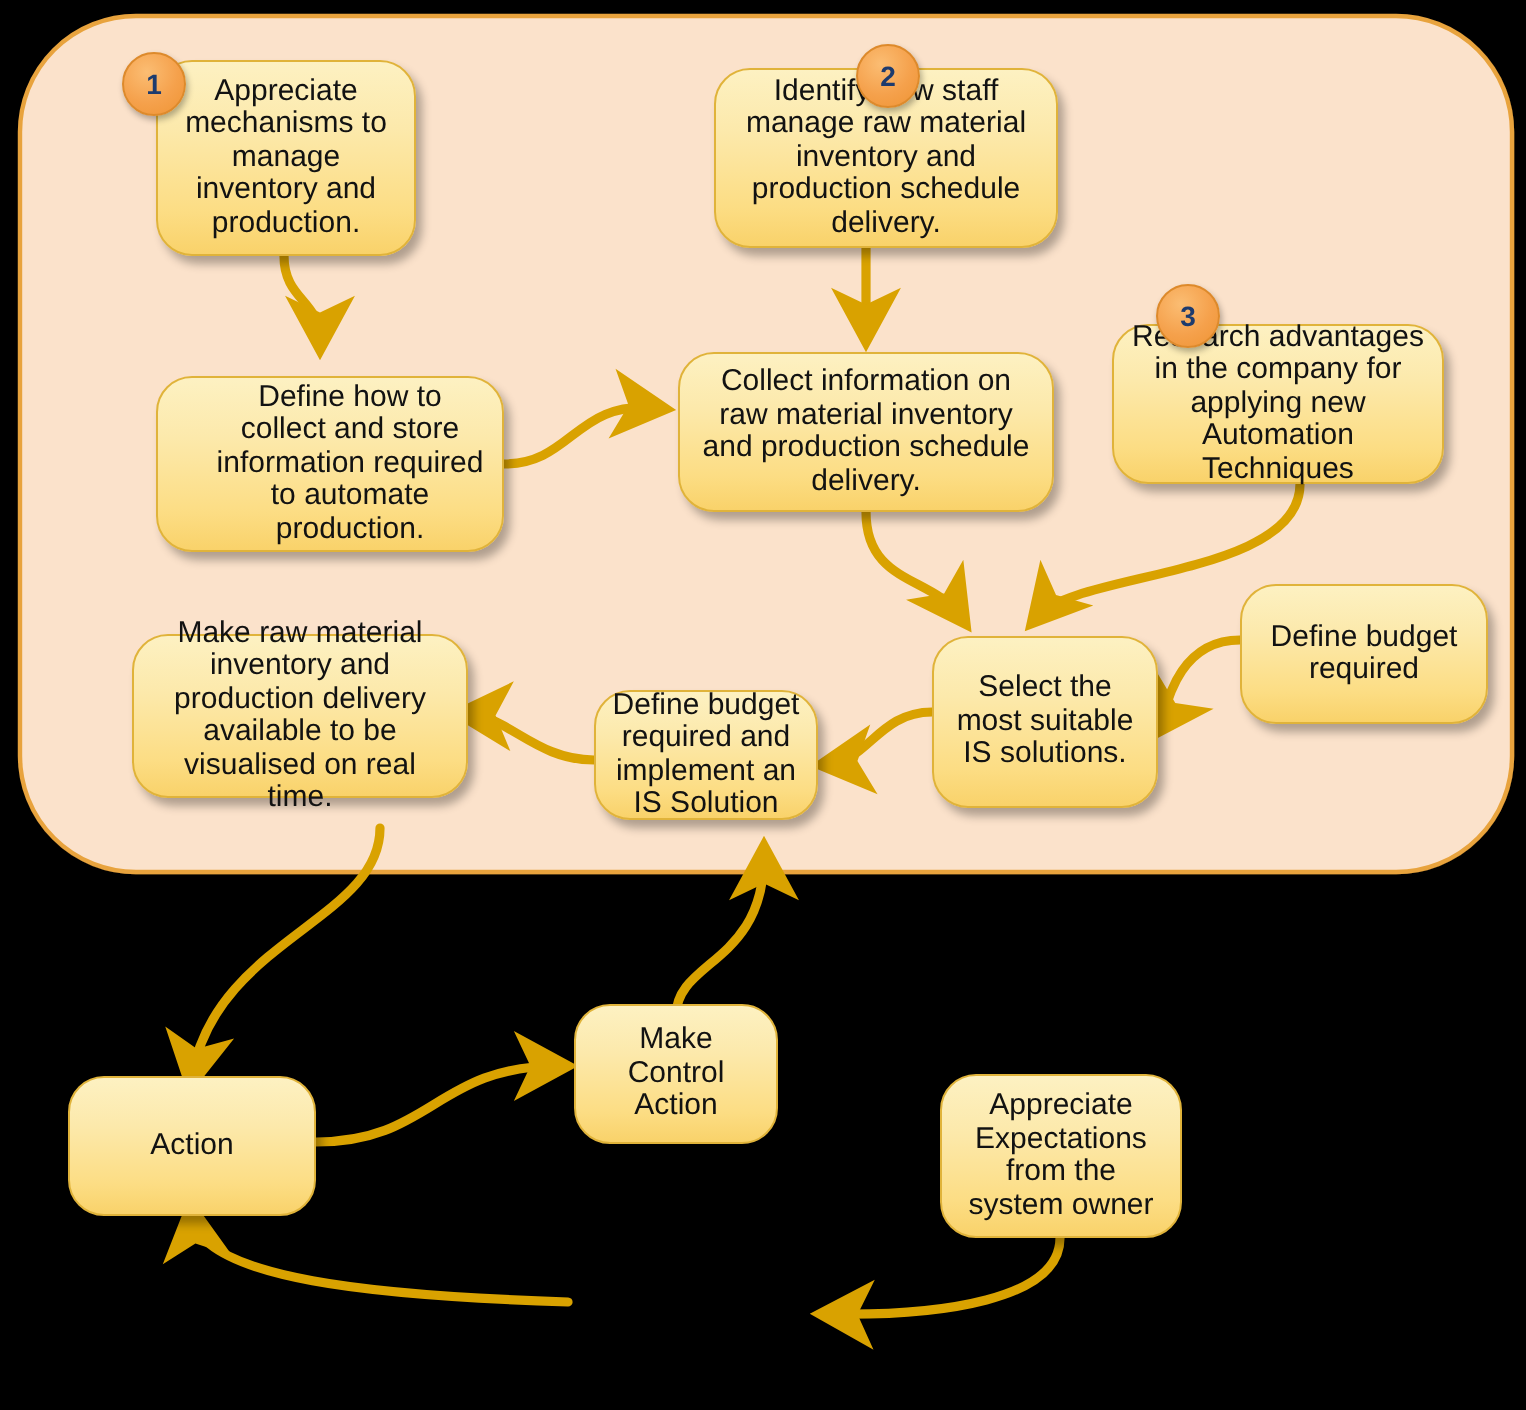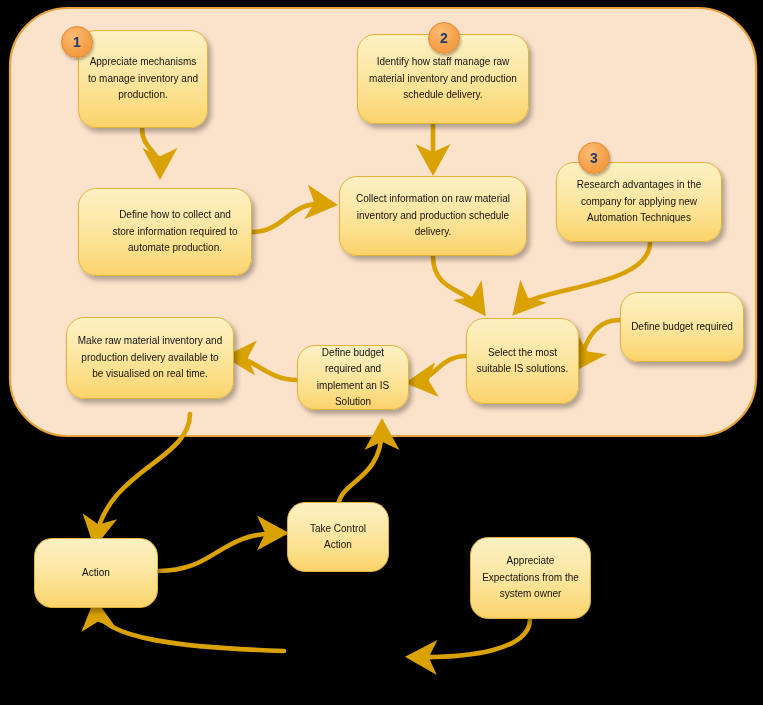--- a/index.html
+++ b/index.html
@@ -14,21 +14,21 @@
   .node{
     position:absolute;
     box-sizing:border-box;
     border:1px solid #e0b33a;
     border-radius:18px;
     background:linear-gradient(180deg,#fdf1c2 0%,#fce9ab 35%,#fcdd84 78%,#f9d26a 100%);
     box-shadow:3px 4px 5px rgba(0,0,0,0.30);
     display:flex;align-items:center;justify-content:center;
     text-align:center;
     color:#121212;
-    font-size:10px;
+    font-size:15px;
     line-height:16.5px;
     padding:4px 8px;
     z-index:3;
   }
   .node span{display:block;width:100%;}
   .badge{
     position:absolute;
     width:30px;height:30px;border-radius:50%;
     background:radial-gradient(circle at 38% 30%,#fbbd73 0%,#f5a14c 55%,#ef9434 100%);
     border:1px solid #dd8a2c;
@@ -115,21 +115,21 @@
 
   <div class="node" style="left:297px;top:345px;width:112px;height:65px;">
     <span>Define budget required and implement an IS Solution</span>
   </div>
 
   <div class="node" style="left:34px;top:538px;width:124px;height:70px;">
     <span>Action</span>
   </div>
 
   <div class="node" style="left:287px;top:502px;width:102px;height:70px;">
-    <span>Take Control Action</span>
+    <span>Make Control Action</span>
   </div>
 
 
   <div class="node" style="left:470px;top:537px;width:121px;height:82px;">
     <span>Appreciate Expectations from the system owner</span>
   </div>
 
 </div>
 
 </body></html>

